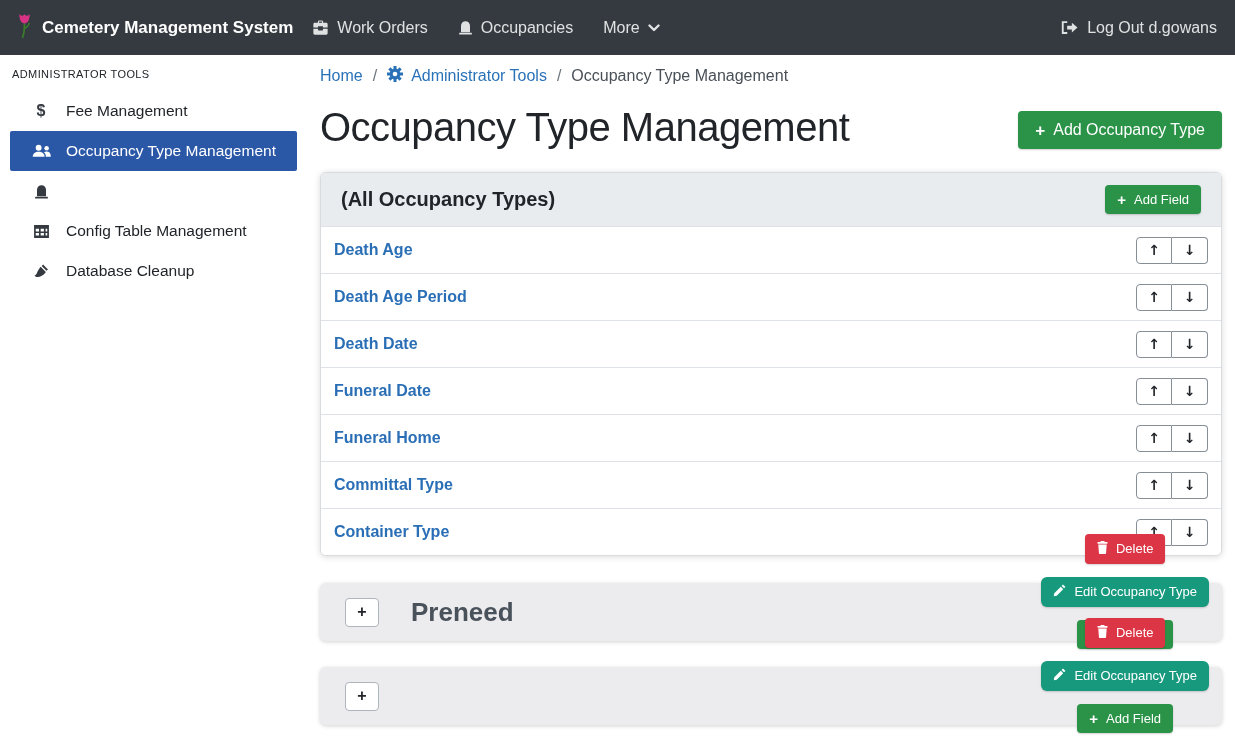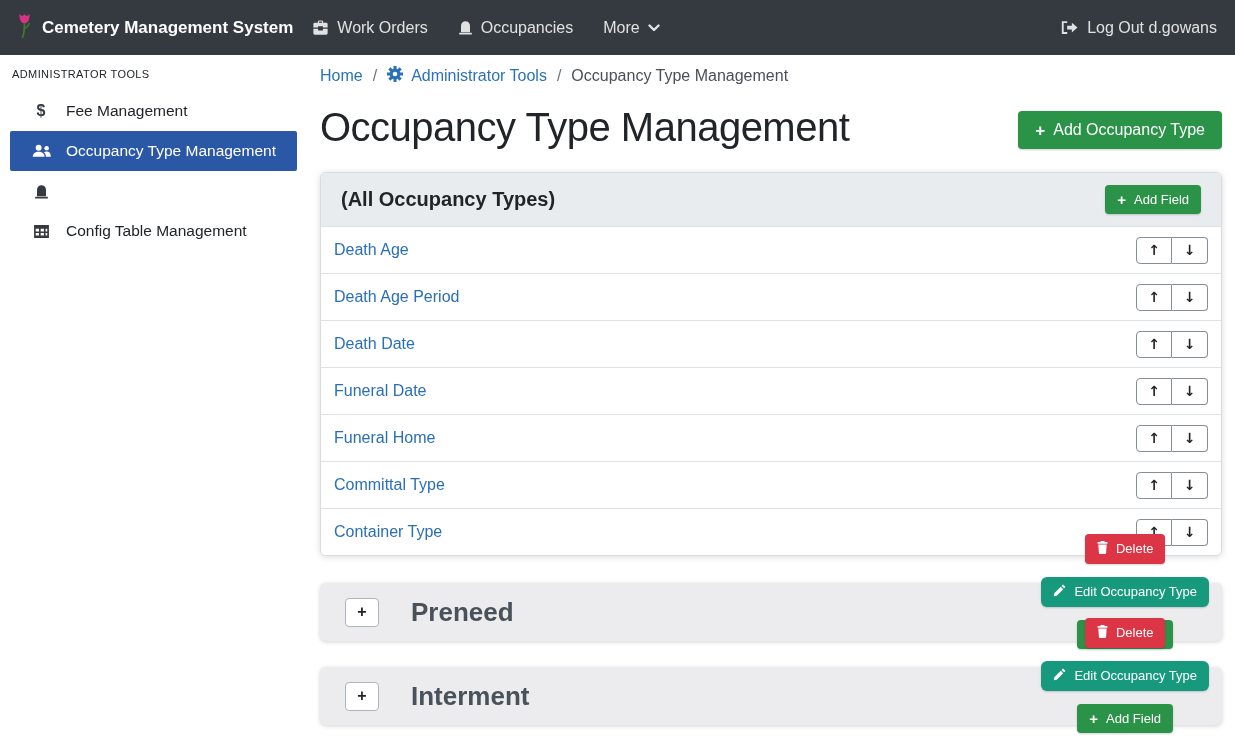--- a/index.html
+++ b/index.html
@@ -67,21 +67,21 @@
   .card-header {
     background: #e9ecef; height: 53px;
     display: flex; align-items: center; justify-content: space-between;
     padding: 0 20px;
   }
   .card-title { font-size: 20px; font-weight: 600; color: #212529; }
   .field-row {
     height: 47px; display: flex; align-items: center; justify-content: space-between;
     padding: 0 13px; border-top: 1px solid #dee2e6; background: #fff;
   }
-  .field-link { color: #2a6fb6; font-weight: 400; font-size: 16px; text-decoration: none; cursor: pointer; }
+  .field-link { color: #2a6fb6; font-weight: 700; font-size: 16px; text-decoration: none; cursor: pointer; }
 
   .arrow-group { display: flex; }
   .arrow-btn {
     width: 36px; height: 27px; background: #fff;
     border: 1px solid #868e96; color: #212529;
     font-size: 14px; font-weight: 700;
     font-family: "DejaVu Sans", sans-serif;
     display: flex; align-items: center; justify-content: center; cursor: pointer;
   }
   .arrow-btn.up { border-radius: 4px 0 0 4px; }
@@ -189,20 +189,29 @@
 
   <div class="side-item">
     <span class="ico">
       <svg width="15" height="13" viewBox="0 0 16 14" fill="currentColor" fill-rule="evenodd">
         <path d="M0 0h16v14H0V0zm1.8 4v2.9h3.5V4H1.8zm5.3 0v2.9h3.5V4H7.1zm5.3 0v2.9h1.8V4h-1.8zM1.8 8.5v2.9h3.5V8.5H1.8zm5.3 0v2.9h3.5V8.5H7.1zm5.3 0v2.9h1.8V8.5h-1.8z"></path>
       </svg>
     </span>
     <span>Config Table Management</span>
   </div>
 
+  <div class="side-item">
+    <span class="ico">
+      <svg width="16" height="15" viewBox="0 0 16 16" fill="currentColor">
+        <path d="M10.2.6l5.2 5.2-1.5 1.5-5.2-5.2L10.2.6z"></path>
+        <path d="M7.6 2.9l5.5 5.5s-1.6 2.6-4.3 4.2C6.1 14.2 3 14.6 1 12.6c2-1 2.6-2.4 3.1-4C4.7 6.8 7.6 2.9 7.6 2.9z"></path>
+      </svg>
+    </span>
+    <span>Database Cleanup</span>
+  </div>
 </aside>
 
 <main class="main">
 
   <div class="breadcrumb">
     <a class="bc-link">Home</a>
     <span class="bc-sep">/</span>
     <a class="bc-link">
       <span class="ico">
         <svg width="16" height="16" viewBox="-8 -8 16 16">
@@ -360,21 +369,20 @@
             <span>↓</span>
           </button>
       </div>
     </div>
   </section>
 
   <section class="type-section">
     <button class="expand-btn">
       <span>+</span>
     </button>
-    <span class="section-title">Interment</span>
     <div class="section-actions">
       <button class="btn btn-red btn-sm">
         <span class="ico">
           <svg width="11" height="13" viewBox="0 0 12 14" fill="currentColor">
             <path d="M4.2 0h3.6l.7 1h2.9v1.8H.6V1h2.9L4.2 0z"></path>
             <path d="M1.4 3.8h9.2l-.7 9.1c0 .6-.5 1.1-1.1 1.1H3.2c-.6 0-1.1-.5-1.1-1.1L1.4 3.8z"></path>
           </svg>
         </span>
         <span>Delete</span>
       </button>

